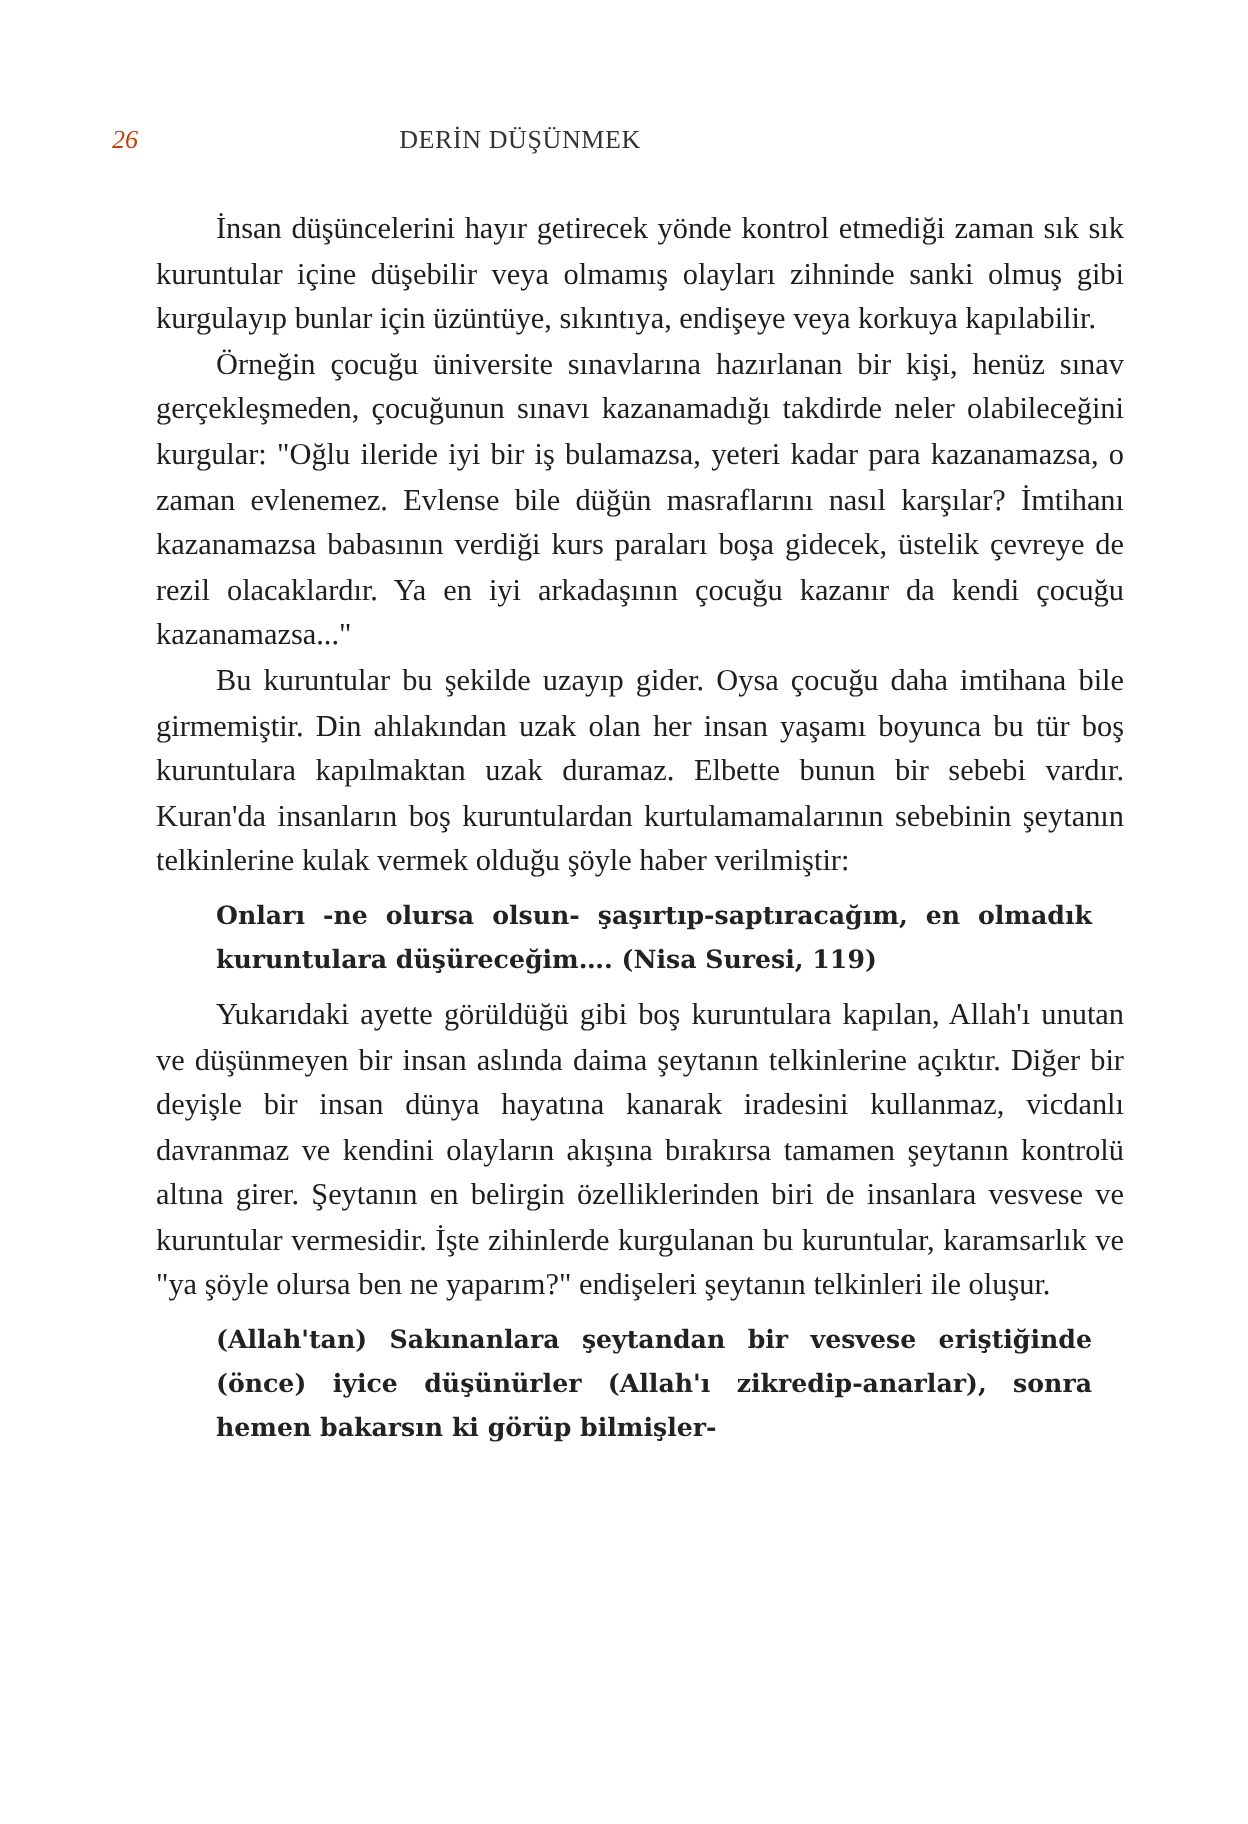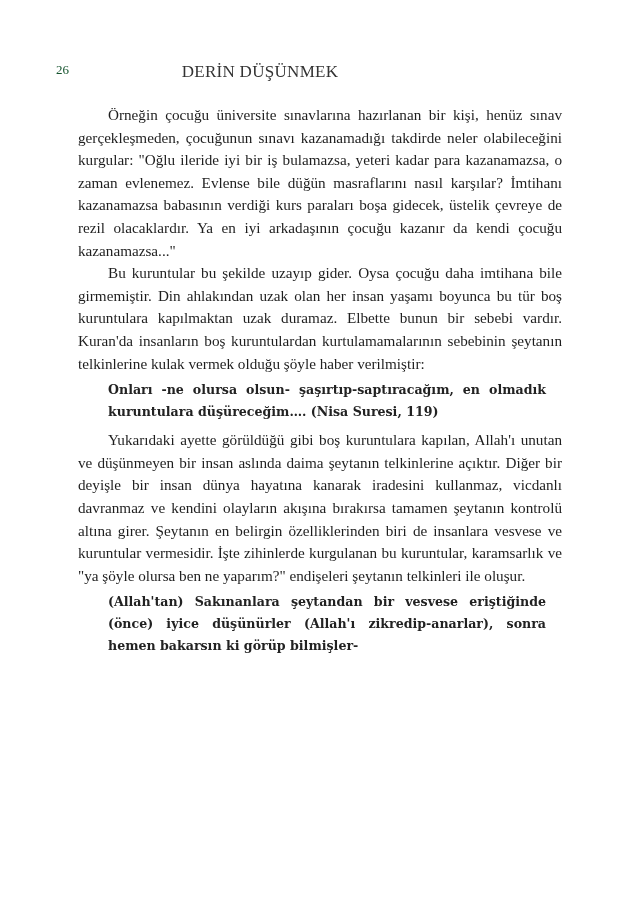--- a/index.html
+++ b/index.html
@@ -1,35 +1,36 @@
 <!DOCTYPE html>
 <html><head>
 <meta charset="utf-8">
 <style>
   html, body { margin: 0; padding: 0; background: #ffffff; }
   body { width: 624px; height: 912px; position: relative; overflow: hidden;
          font-family: "Liberation Serif", "DejaVu Serif", serif; color: #1e1e1e; }
   .running-head { position: absolute; top: 62px; left: 0; width: 624px; height: 20px; }
-  .page-number { position: absolute; left: 56px; top: 0; font-size: 13px; color: #14532d; }
+  .page-number { position: absolute; left: 56px; top: 0; font-size: 13px; color: #c2410c; font-style: italic; }
   .book-title { position: absolute; left: 0; width: 520px; text-align: center; top: 0;
-                font-size: 17px; letter-spacing: 0.3px; color: #333; }
+                font-size: 13px; letter-spacing: 0.3px; color: #333; }
   .content { position: absolute; left: 78px; top: 104px; width: 484px; }
   .section-heading { font-family: "DejaVu Sans", "Liberation Sans", sans-serif; font-weight: bold;
                      font-size: 17.5px; color: #2a1f6e; margin: 0 0 6px 30px; letter-spacing: -0.2px; }
   p.body { margin: 0; font-size: 15.2px; line-height: 22.6px; text-align: justify; text-indent: 30px; }
   .quote { margin: 4px 16px 6px 30px; font-family: "DejaVu Serif", "Liberation Serif", serif; font-weight: bold;
            font-size: 12.6px; line-height: 22px; text-align: justify; color: #222; }
 </style>
 </head>
 <body>
 
 <div class="running-head">
   <span class="page-number">26</span>
   <span class="book-title">DERİN DÜŞÜNMEK</span>
 </div>
 
 <div class="content">
+  <p class="body">İnsan düşüncelerini hayır getirecek yönde kontrol etmediği zaman sık sık kuruntular içine düşebilir veya olmamış olayları zihninde sanki olmuş gibi kurgulayıp bunlar için üzüntüye, sıkıntıya, endişeye veya korkuya kapılabilir.</p>
   <p class="body">Örneğin çocuğu üniversite sınavlarına hazırlanan bir kişi, henüz sınav gerçekleşmeden, çocuğunun sınavı kazanamadığı takdirde neler olabileceğini kurgular: "Oğlu ileride iyi bir iş bulamazsa, yeteri kadar para kazanamazsa, o zaman evlenemez. Evlense bile düğün masraflarını nasıl karşılar? İmtihanı kazanamazsa babasının verdiği kurs paraları boşa gidecek, üstelik çevreye de rezil olacaklardır. Ya en iyi arkadaşının çocuğu kazanır da kendi çocuğu kazanamazsa..."</p>
   <p class="body">Bu kuruntular bu şekilde uzayıp gider. Oysa çocuğu daha imtihana bile girmemiştir. Din ahlakından uzak olan her insan yaşamı boyunca bu tür boş kuruntulara kapılmaktan uzak duramaz. Elbette bunun bir sebebi vardır. Kuran'da insanların boş kuruntulardan kurtulamamalarının sebebinin şeytanın telkinlerine kulak vermek olduğu şöyle haber verilmiştir:</p>
   <div class="quote">Onları -ne olursa olsun- şaşırtıp-saptıracağım, en olmadık kuruntulara düşüreceğim…. (Nisa Suresi, 119)</div>
   <p class="body">Yukarıdaki ayette görüldüğü gibi boş kuruntulara kapılan, Allah'ı unutan ve düşünmeyen bir insan aslında daima şeytanın telkinlerine açıktır. Diğer bir deyişle bir insan dünya hayatına kanarak iradesini kullanmaz, vicdanlı davranmaz ve kendini olayların akışına bırakırsa tamamen şeytanın kontrolü altına girer. Şeytanın en belirgin özelliklerinden biri de insanlara vesvese ve kuruntular vermesidir. İşte zihinlerde kurgulanan bu kuruntular, karamsarlık ve "ya şöyle olursa ben ne yaparım?" endişeleri şeytanın telkinleri ile oluşur.</p>
   <div class="quote">(Allah'tan) Sakınanlara şeytandan bir vesvese eriştiğinde (önce) iyice düşünürler (Allah'ı zikredip-anarlar), sonra hemen bakarsın ki görüp bilmişler-</div>
 </div>
 
 </body></html>

